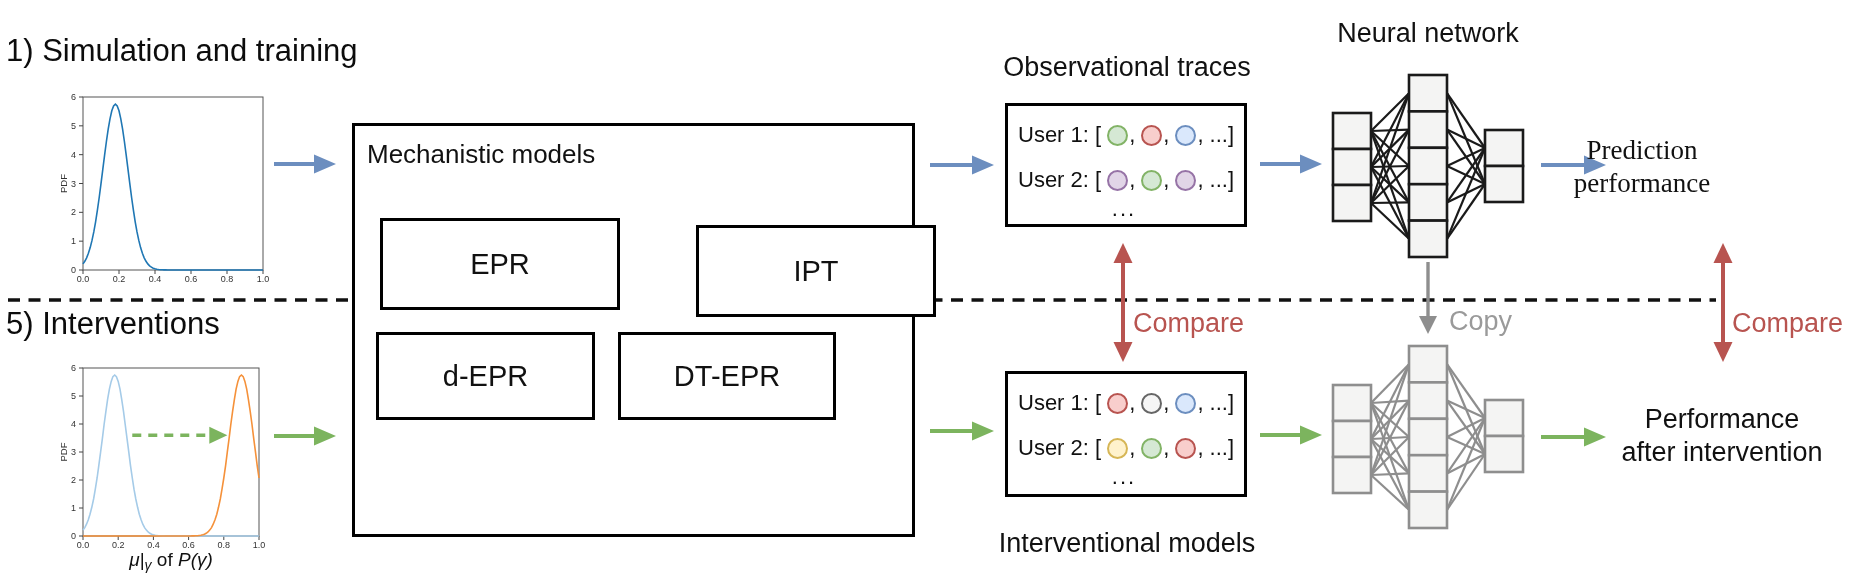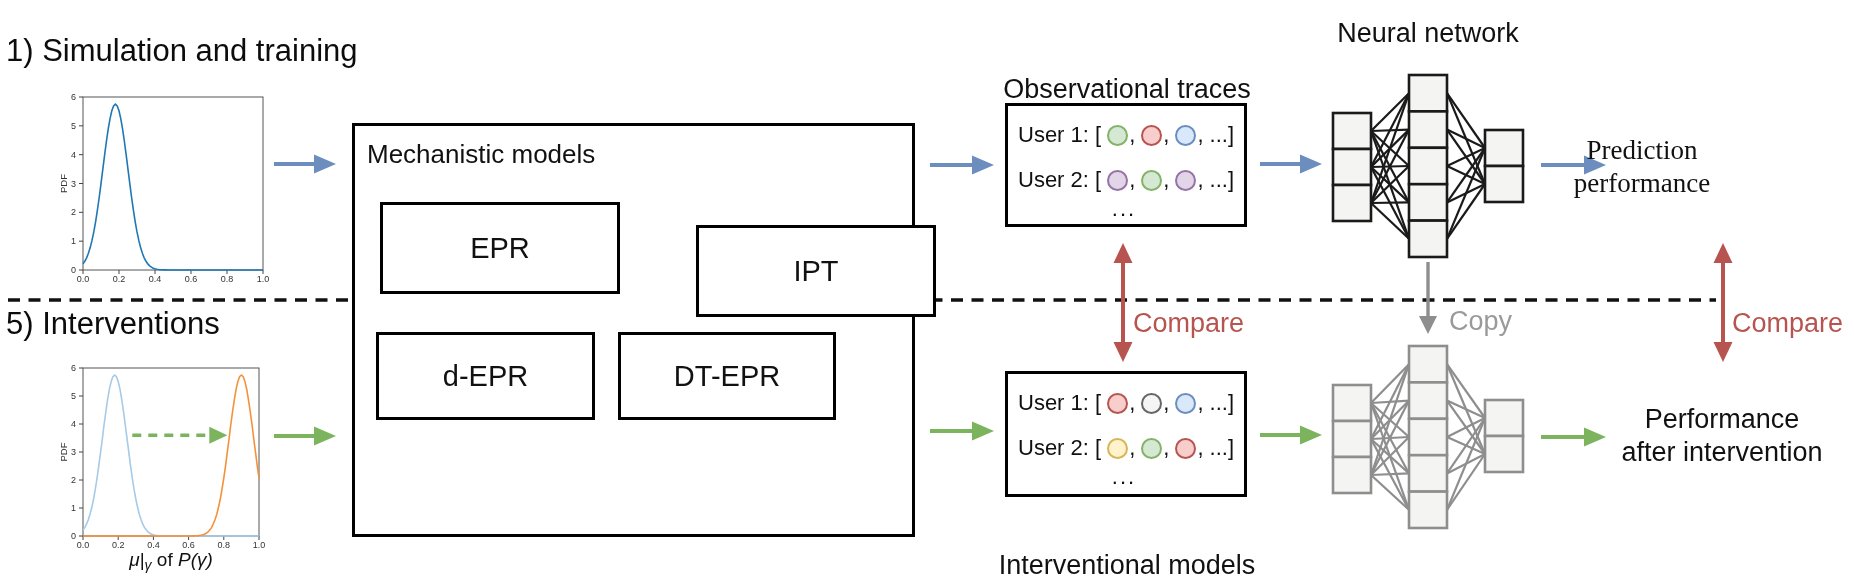--- a/index.html
+++ b/index.html
@@ -10,34 +10,34 @@
   #plot1{left:55px;top:80px;}
   #plot2{left:55px;top:340px;}
   .section-title{position:absolute;font-size:31px;color:#0c0c0c;white-space:nowrap;}
   #title1{left:6px;top:33px;}
   #title2{left:6px;top:306px;}
   .mech-box{position:absolute;left:352px;top:123px;width:563px;height:414px;
             border:3px solid #000;background:#fff;box-sizing:border-box;}
   .mech-title{position:absolute;left:12px;top:13px;font-size:26px;}
   .model-box{position:absolute;border:3px solid #000;box-sizing:border-box;
              display:flex;align-items:center;justify-content:center;font-size:29px;background:#fff;}
-  #model-epr{left:25px;top:76px;width:240px;height:92px;}
+  #model-epr{left:25px;top:92px;width:240px;height:92px;}
   #model-ipt{left:297px;top:99px;width:240px;height:92px;margin-left:44px;}
   #model-depr{left:21px;top:206px;width:219px;height:88px;}
   #model-dtepr{left:263px;top:206px;width:218px;height:88px;}
   .trace-box{position:absolute;width:242px;border:3px solid #000;background:#fff;
              box-sizing:border-box;padding:6px 0 12px 10px;}
   #obs-box{left:1005px;top:103px;height:124px;}
   #int-box{left:1005px;top:371px;height:126px;}
   .trace-row{height:45px;display:flex;align-items:center;font-size:22px;white-space:pre;}
   .dot{display:inline-block;width:17px;height:17px;border-radius:50%;border:2.5px solid #000;
        margin:2px 1px 0 6px;box-sizing:content-box;}
   .comma{white-space:pre;}
   .trace-ellipsis{width:212px;text-align:center;font-size:22px;letter-spacing:2px;margin-top:-6px;}
-  .trace-title{position:absolute;width:282px;text-align:center;font-size:27px;white-space:nowrap;margin-top:22px;}
+  .trace-title{position:absolute;width:282px;text-align:center;font-size:27px;white-space:nowrap;}
   #obs-title{left:986px;top:52px;}
   #int-title{left:986px;top:528px;}
   .nn-title{position:absolute;left:1328px;top:18px;width:200px;text-align:center;font-size:27px;}
   .copy-label{position:absolute;left:1449px;top:306px;font-size:27px;color:var(--copy-gray,#9a9a9a);}
   .compare-label{position:absolute;font-size:27px;color:var(--compare-red,#b85450);white-space:nowrap;}
   #compare-mid{left:1133px;top:308px;}
   #compare-right{left:1732px;top:308px;}
   .out-label{position:absolute;text-align:center;font-size:27px;line-height:33px;}
   #pred-label{left:1532px;top:134px;width:220px;font-family:Liberation Serif, serif;}
   #after-label{left:1602px;top:403px;width:240px;}

